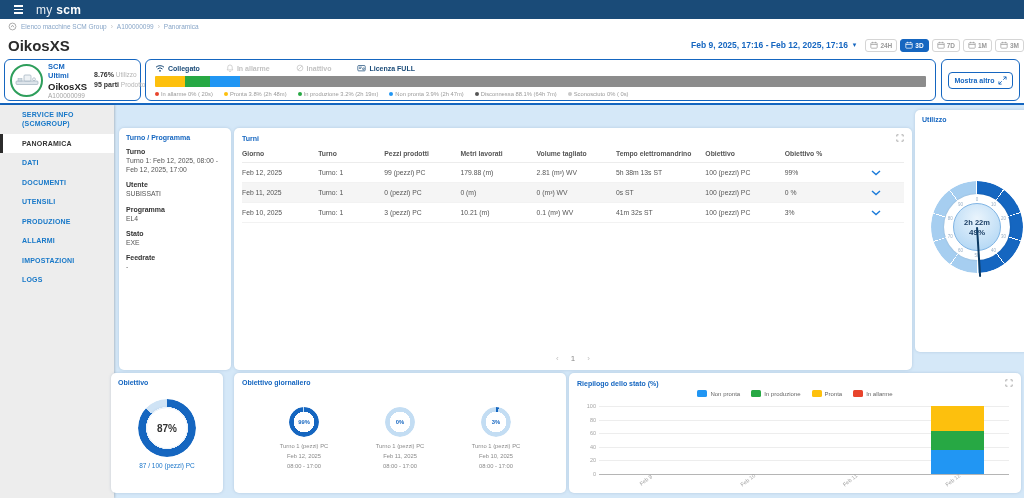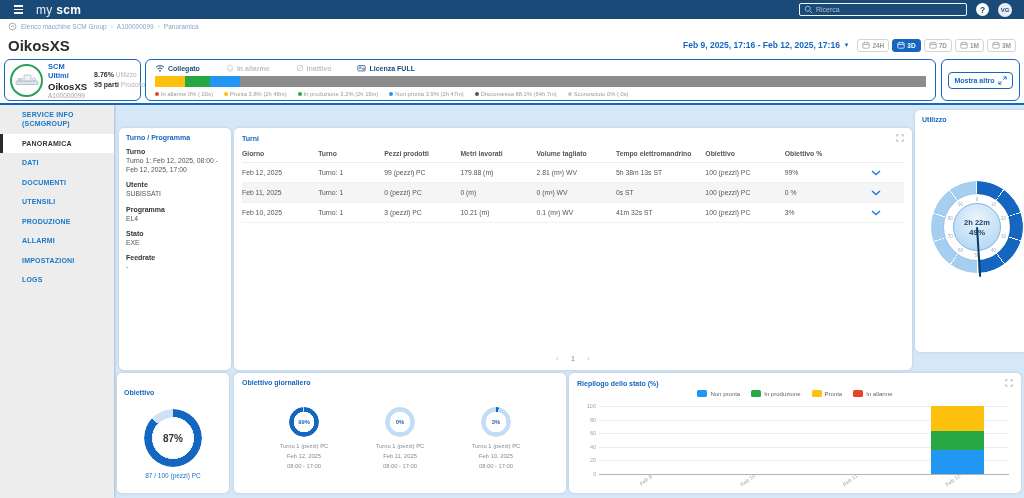--- a/index.html
+++ b/index.html
@@ -19,21 +19,21 @@
 .avatar{width:14px;height:14px;border-radius:50%;background:#e7edf3;color:#1a4b78;font-size:6px;font-weight:bold;display:flex;align-items:center;justify-content:center}
 
 
 .breadcrumb{position:absolute;top:19px;left:0;width:1024px;height:14px;background:#fff;display:flex;align-items:center;gap:4px;padding-left:8px;font-size:6.5px;color:#87a5c7}
 .breadcrumb .sep{color:#c3c3c3}
 .bc-item{cursor:pointer}
 
 
 .titlebar{position:absolute;top:33px;left:0;width:1024px;height:24px;background:#fff;display:flex;align-items:center}
 .page-title{font-size:15px;font-weight:bold;color:#2b2b2b;margin-left:8px}
-.title-right{margin-left:auto;margin-right:8px;display:flex;align-items:center;gap:5px}
+.title-right{margin-left:auto;display:flex;align-items:center;gap:5px}
 .date-range{color:#1566c0;font-weight:bold;font-size:8.5px;cursor:pointer}
 .caret{color:#1566c0;font-size:7px}
 .range-btn{display:flex;align-items:center;gap:2px;height:13px;padding:0 4px;border:1px solid #d5d5d5;border-radius:3px;background:#fff;color:#9a9a9a;font-size:6.5px;font-weight:bold;cursor:pointer}
 .range-btn.active{background:#1566c0;border-color:#1566c0;color:#fff}
 
 
 .cards-row{position:absolute;top:57px;left:0;width:1024px;height:46px;background:#fff}
 .card{position:absolute;background:#fff;border:1.5px solid #1566c0;border-radius:6px}
 .machine-card{left:4px;top:2px;width:137px;height:42px;display:flex;align-items:center;padding:0 5px;gap:5px}
 .machine-logo{width:33px;height:33px;border-radius:50%;border:2px solid #2e9e5b;display:flex;align-items:center;justify-content:center;flex:none;background:#fff}
@@ -88,21 +88,21 @@
 .u-ring,.u-ring-sep{position:absolute;inset:0;border-radius:50%;
  -webkit-mask:radial-gradient(closest-side,transparent 64%,#000 65%);mask:radial-gradient(closest-side,transparent 64%,#000 65%)}
 .u-ring-sep{background:repeating-conic-gradient(rgba(0,0,0,0) 0 34.8deg,#fff 34.8deg 36deg)}
 .u-inner{position:absolute;inset:13px;background:#fff;border-radius:50%;box-shadow:0 0 2px rgba(0,0,0,.15)}
 .u-tick{position:absolute;font-size:4.5px;color:#9ab0c6;transform:translate(-50%,-50%)}
 .u-center{position:absolute;inset:22px;border-radius:50%;border:1px solid #7fb4e4;background:radial-gradient(circle at 50% 32%,#eaf4fc,#a9d2f3);display:flex;flex-direction:column;align-items:center;justify-content:center;gap:1px;font-weight:bold;color:#1b3f66}
 .u-time{font-size:7.5px}
 .u-pct{font-size:8px}
 .u-needle{position:absolute;left:calc(50% - 1px);top:50%;width:2px;height:50px;background:#0c3a63;transform-origin:50% 0;border-radius:1px}
 
-#obiettivo-panel{left:117px;top:268px;width:112px;height:120px;padding:16px 7px}
+#obiettivo-panel{left:111px;top:268px;width:112px;height:120px;padding:6px 7px}
 .o-gauge{position:relative;width:58px;height:58px;margin:13px auto 5px}
 .o-ring{position:absolute;inset:0;border-radius:50%;
  -webkit-mask:radial-gradient(closest-side,transparent 72%,#000 73%);mask:radial-gradient(closest-side,transparent 72%,#000 73%)}
 .o-center{position:absolute;inset:9px;background:#fff;border-radius:50%;display:flex;align-items:center;justify-content:center;font-size:10px;font-weight:bold;color:#333;box-shadow:0 0 3px rgba(21,102,192,.25)}
 .o-caption{font-size:6.5px;color:#1a75c9;text-align:center;margin-top:3px}
 
 #og-panel{left:234px;top:268px;width:332px;height:120px;padding:6px 8px}
 #daily-gauges{display:flex;justify-content:center;gap:24px;margin-top:21px}
 .d-block{text-align:center;width:72px}
 .d-gauge{position:relative;width:30px;height:30px;margin:0 auto}
@@ -127,33 +127,20 @@
 </head>
 <body>
 
 <div class="navbar">
   <span class="hamburger">
       <i></i>
       <i></i>
       <i></i>
     </span>
   <div class="logo"><span>my</span> <b>scm</b></div>
-  <div class="nav-right">
-    <div class="search">
-      <span class="icn">
-          <svg width="9" height="9" viewBox="0 0 10 10">
-            <circle cx="4.2" cy="4.2" r="2.8" fill="none" stroke="currentColor" stroke-width="1"></circle>
-            <line x1="6.4" y1="6.4" x2="9" y2="9" stroke="currentColor" stroke-width="1"></line>
-          </svg>
-        </span>
-      <input placeholder="Ricerca" style="">
-    </div>
-    <div class="help">?</div>
-    <div class="avatar">VG</div>
-  </div>
 </div>
 
 <div class="breadcrumb">
   <span class="icn" style="color:#9a9a9a">
       <svg width="9" height="9" viewBox="0 0 10 10">
         <circle cx="5" cy="5" r="3.8" fill="none" stroke="currentColor" stroke-width=".9"></circle>
         <path d="M3.4 5.8 5 3.6l1.6 2.2" fill="none" stroke="currentColor" stroke-width=".9"></path>
       </svg>
     </span>
   <span id="breadcrumb-items" style="display:flex;gap:4px;align-items:center">

